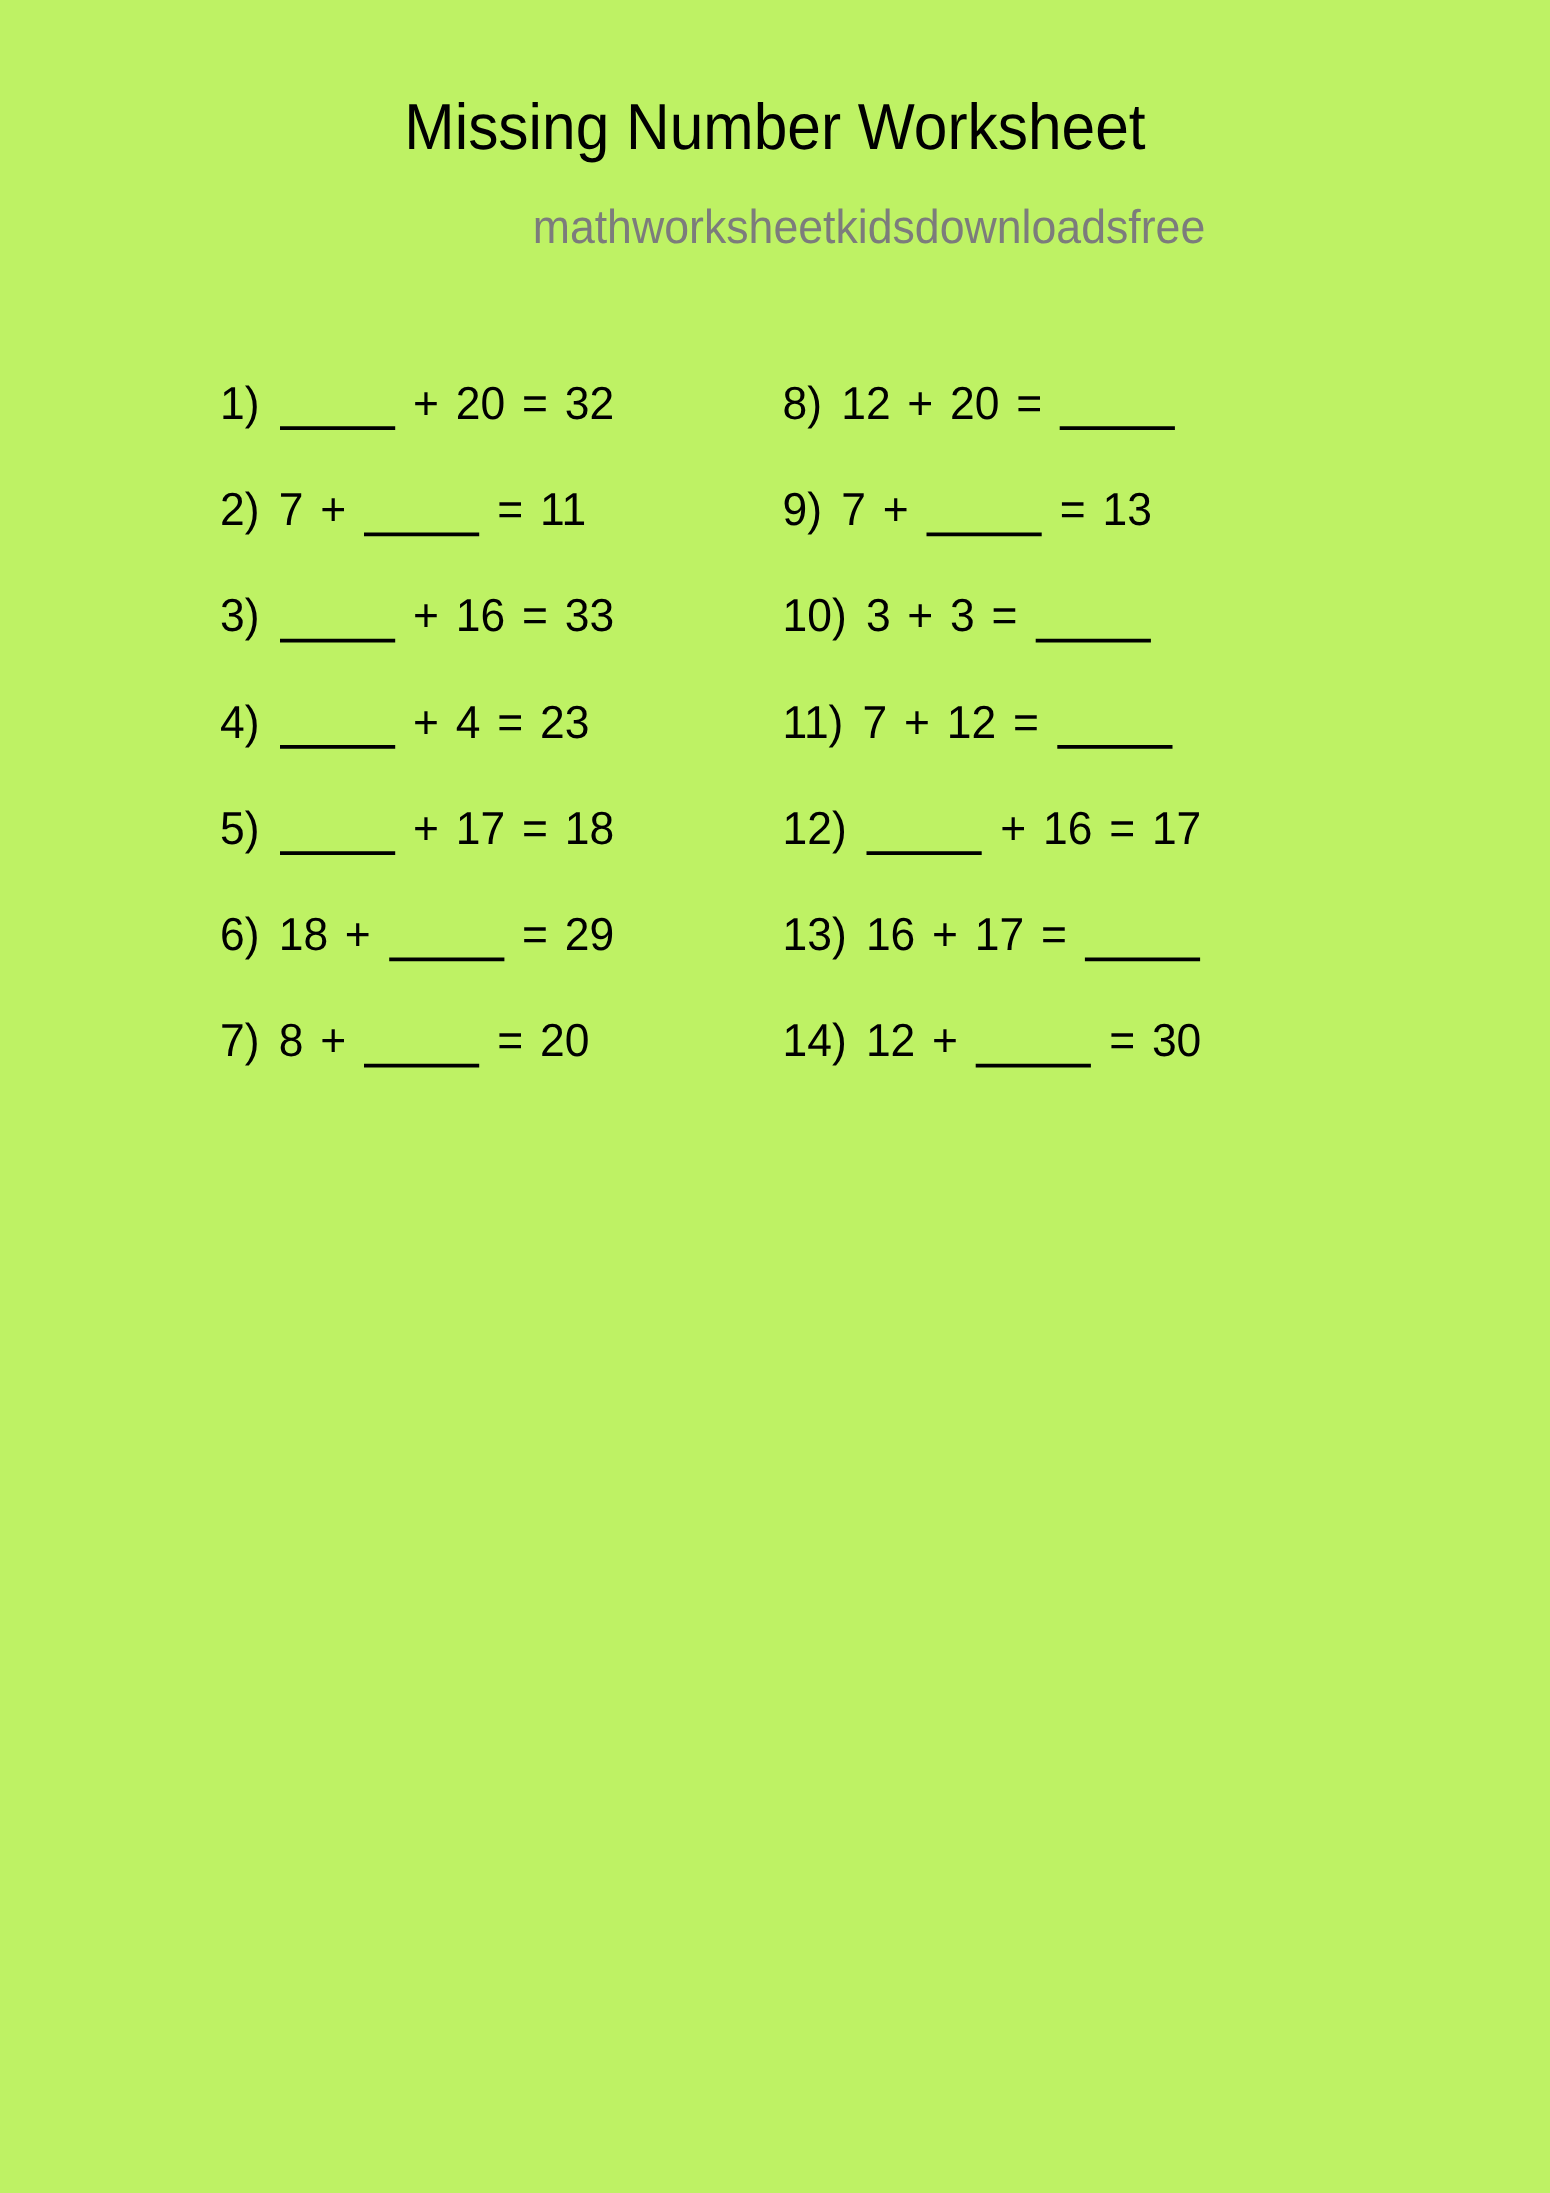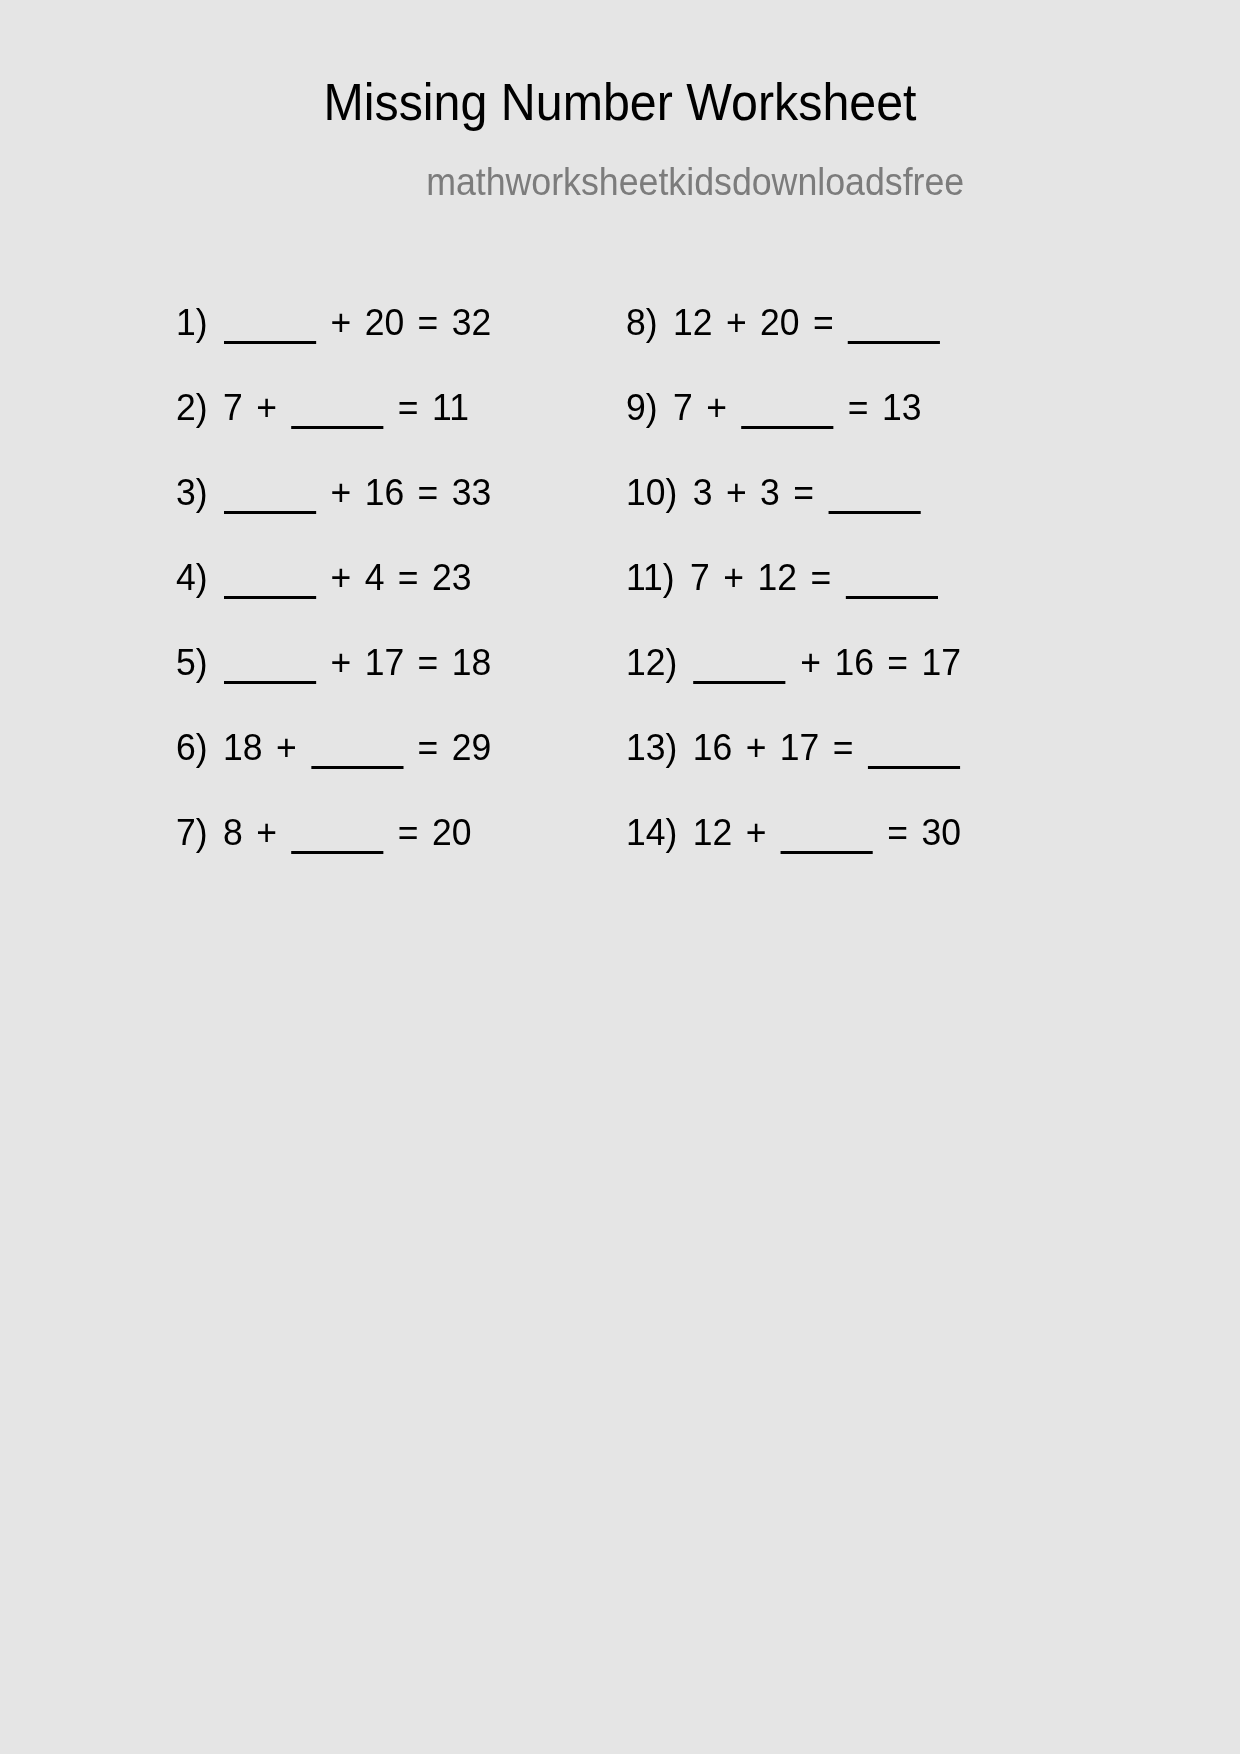--- a/index.html
+++ b/index.html
@@ -12,21 +12,21 @@
     height: 1754px;
     position: relative;
     font-family: "Liberation Sans", sans-serif;
     color: #000000;
     overflow: hidden;
   }
 
   #page {
     position: absolute;
     inset: 0;
-    background: #e5e5e5;
+    background: #bef264;
   }
 
   
   .header {
     position: absolute;
     top: 74px;
     left: 0;
     width: 1240px;
     text-align: center;
   }

